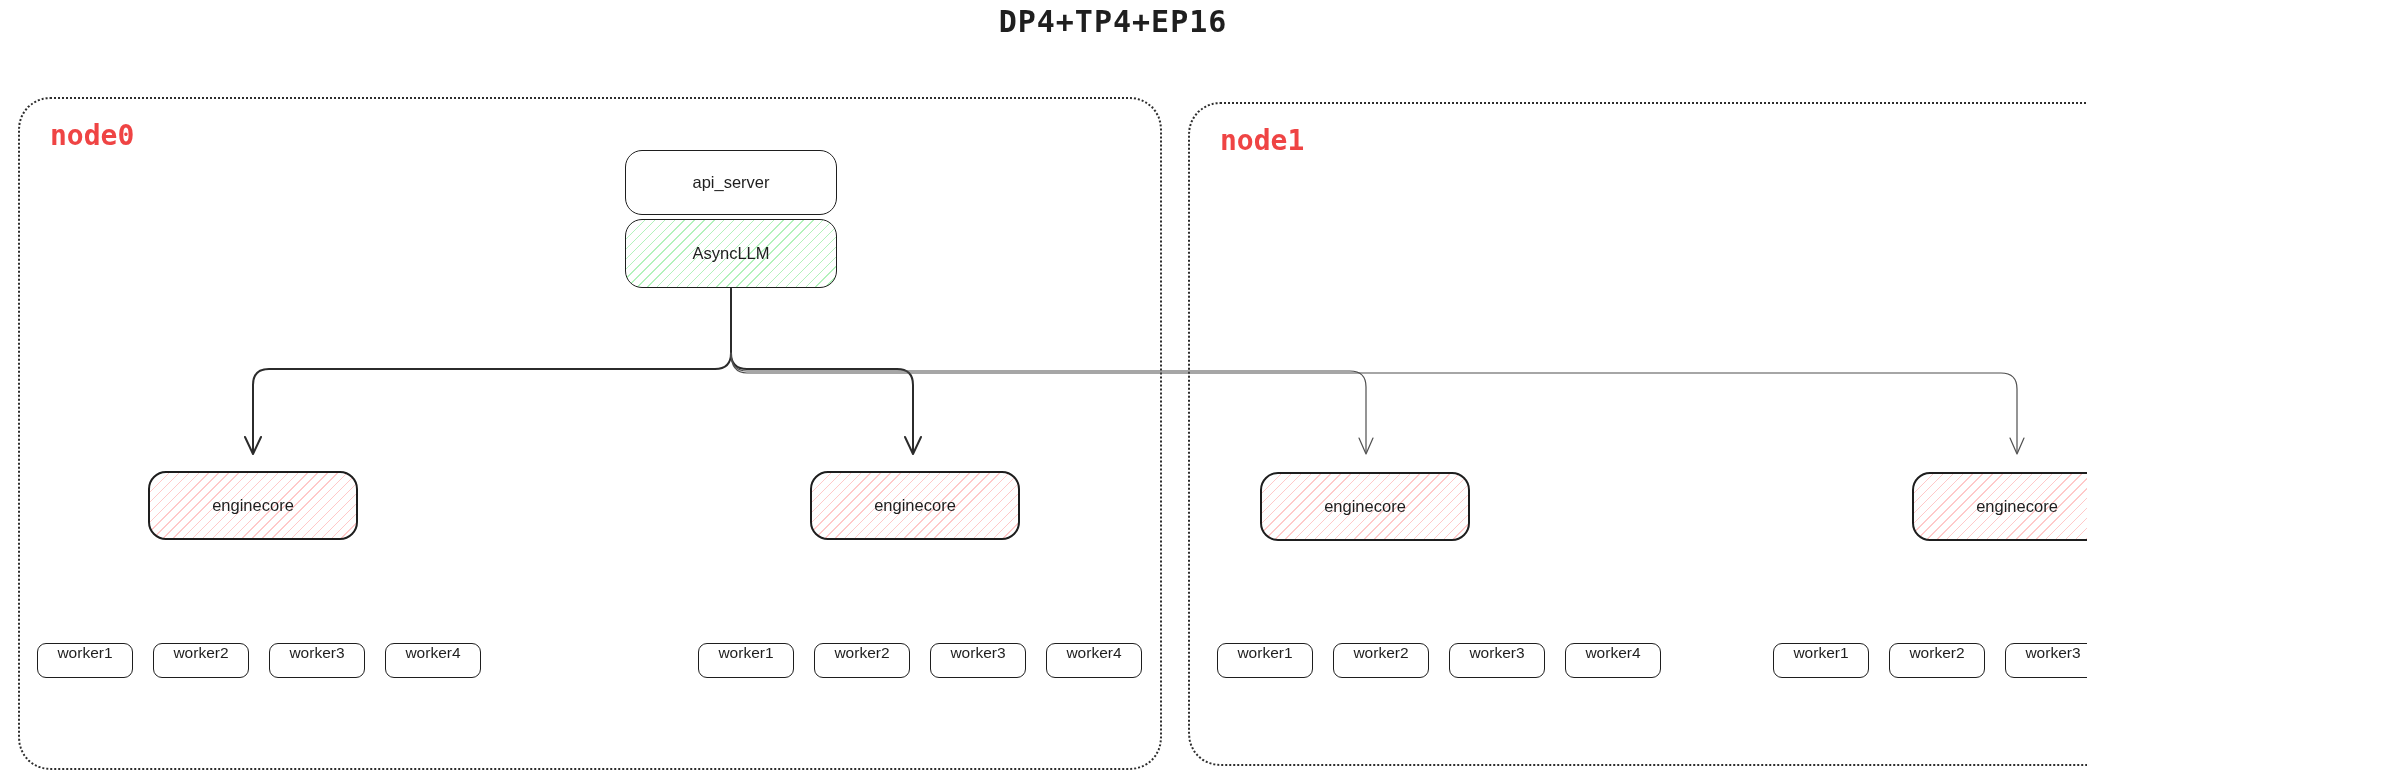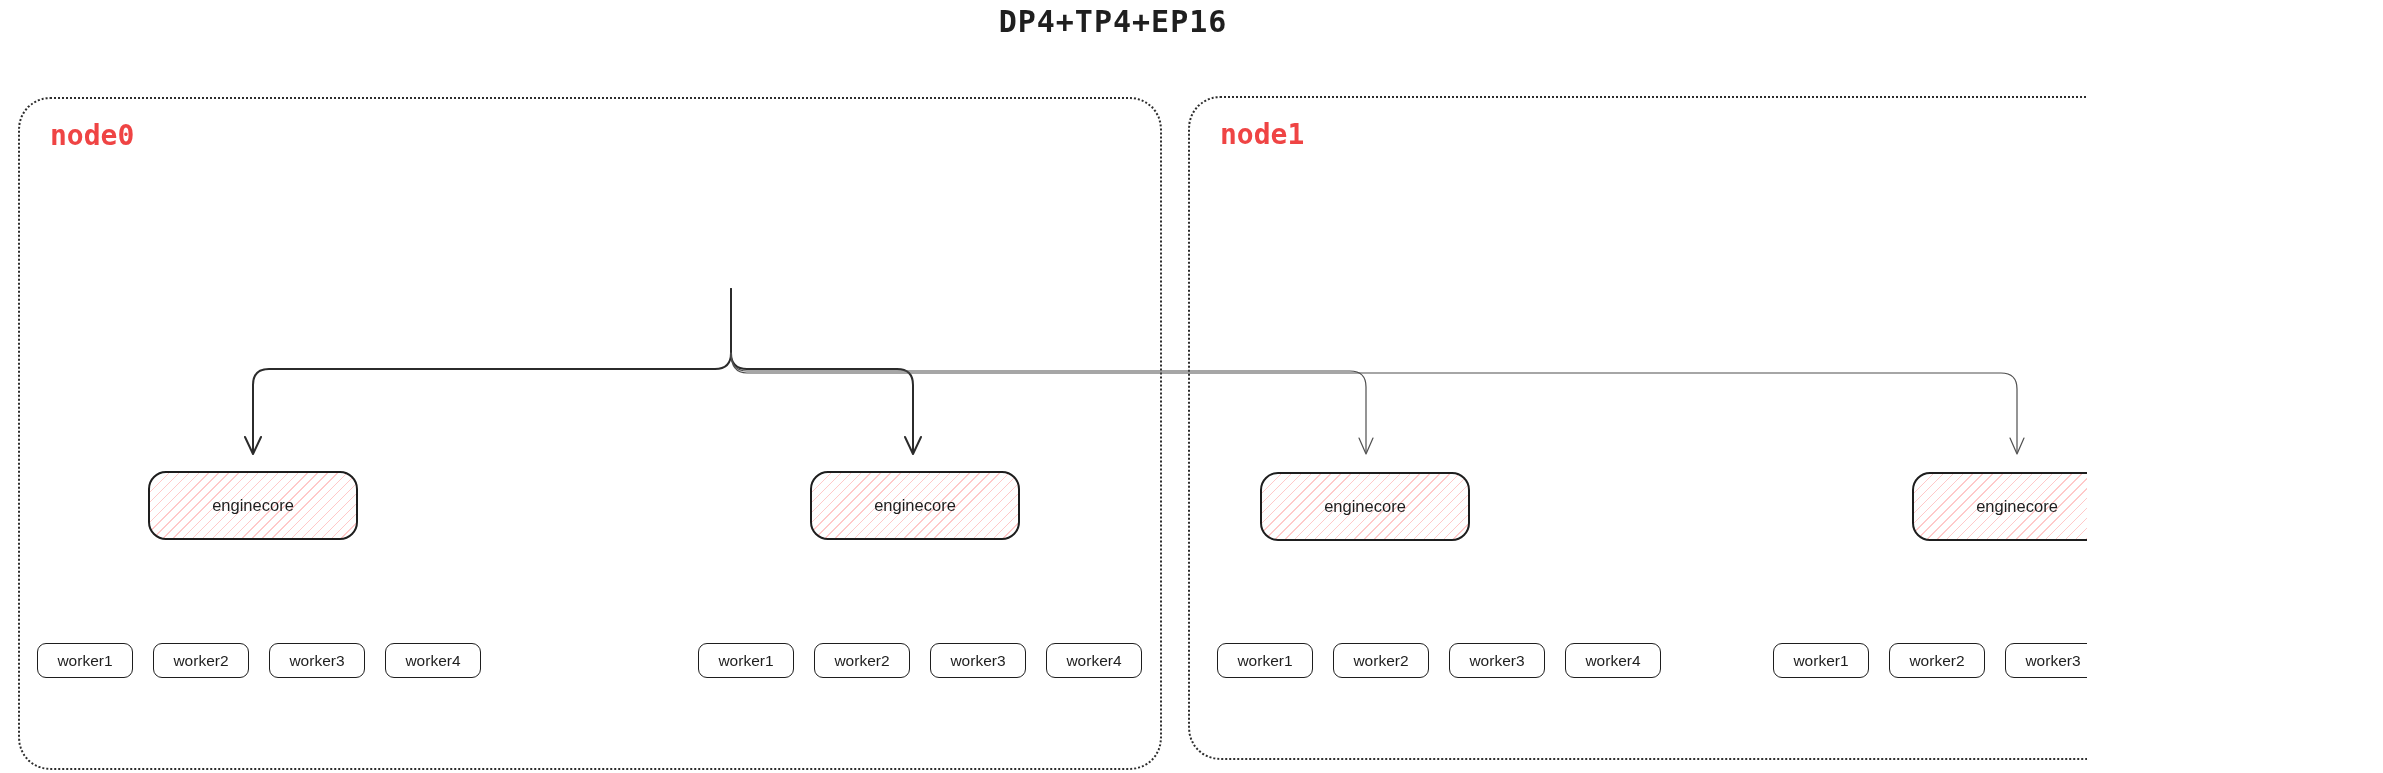--- a/index.html
+++ b/index.html
@@ -23,21 +23,21 @@
     border:2.2px dotted #2d2d2d;
     border-radius:32px;
     background:transparent;
   }
   .node-label{
     position:absolute;left:30px;top:20px;
     font-family:"DejaVu Sans Mono", monospace;
     font-size:28px;font-weight:700;color:#ef4444;
   }
   #node0{left:18px;top:97px;width:1140px;height:669px;}
-  #node1{left:1188px;top:96px;width:1183px;height:660px;}
+  #node1{left:1188px;top:102px;width:1183px;height:660px;}
   .shape{
     position:absolute;
     display:flex;align-items:center;justify-content:center;
     border:1.8px solid #1e1e1e;
     background:#ffffff;
     box-sizing:border-box;
     font-size:16.5px;
   }
   .big{border-radius:17px;}
   .hatch-green{
@@ -64,21 +64,21 @@
   }
   #wg0{left:37px;}
   #wg1{left:698px;}
   #wg2{left:1217px;}
   #wg3{left:1773px;}
   .worker{
     position:relative;
     width:96px;height:35px;
     border:1.8px solid #1e1e1e;border-radius:9px;
     background:#ffffff;box-sizing:border-box;
-    display:flex;align-items:center;justify-content:center;
+    display:flex;justify-content:center;
     font-size:15.5px;
   }
   svg.connectors{
     position:absolute;left:0;top:0;
     pointer-events:none;
   }
 </style>
 </head>
 <body>
 
@@ -101,20 +101,26 @@
       <path d="M905 437 L913 454 L921 437"></path>
     </g>
     <g stroke="#4f4f4f" stroke-width="1.2" fill="none" stroke-linecap="round" stroke-linejoin="round">
       <path d="M731 353 Q731 371 747 371 L1350 371 Q1366 371 1366 387 L1366 452"></path>
       <path d="M1359 438 L1366 454 L1373 438"></path>
       <path d="M731 353 Q731 373 747 373 L2001 373 Q2017 373 2017 389 L2017 452"></path>
       <path d="M2010 438 L2017 454 L2024 438"></path>
     </g>
   </svg>
 
+  <div id="api-server" class="shape big">
+    <span>api_server</span>
+  </div>
+  <div id="async-llm" class="shape big hatch-green">
+    <span>AsyncLLM</span>
+  </div>
 
   <div id="ec0" class="shape enginecore hatch-red">
     <span>enginecore</span>
   </div>
   <div id="ec1" class="shape enginecore hatch-red">
     <span>enginecore</span>
   </div>
   <div id="ec2" class="shape enginecore hatch-red">
     <span>enginecore</span>
   </div>

